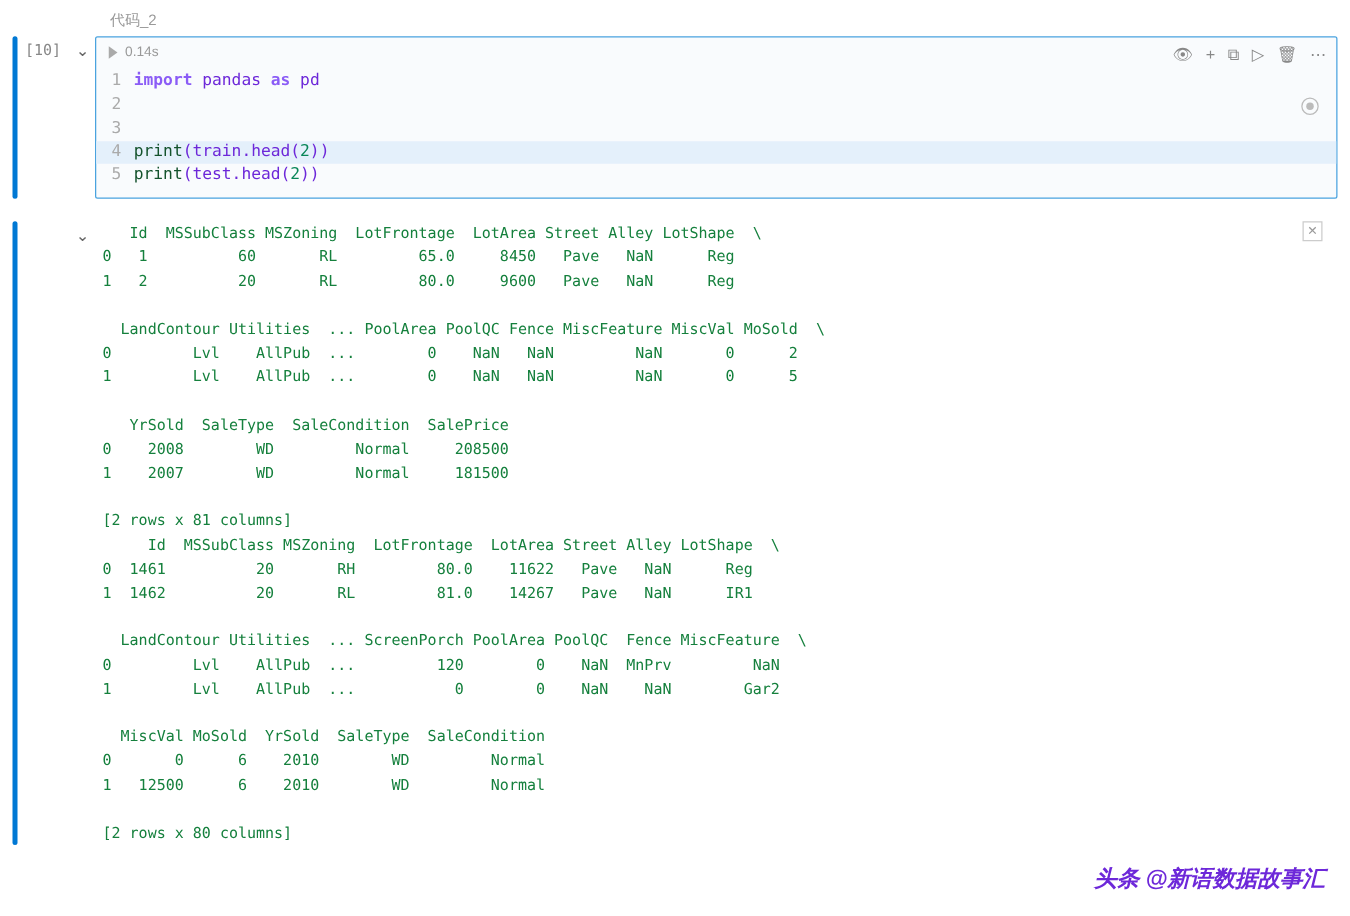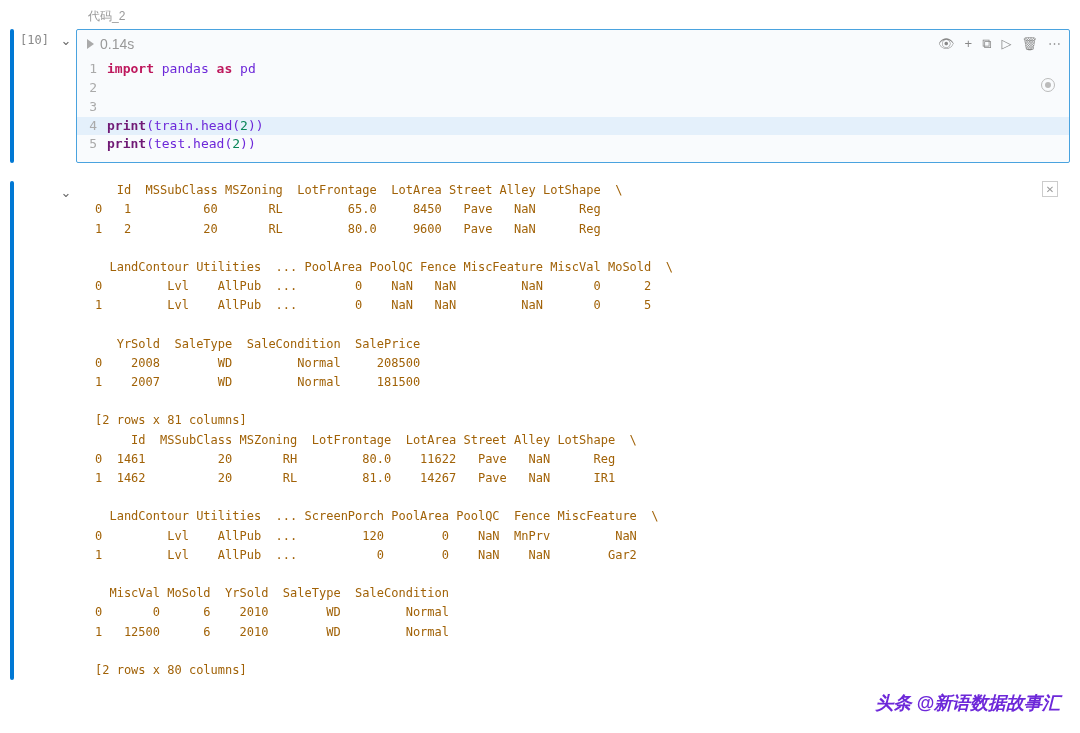--- a/index.html
+++ b/index.html
@@ -6,34 +6,34 @@
   body { font-family: -apple-system, "Segoe UI", sans-serif; font-size: 13px; color: #333; background: #fff; width: 1080px; }
   .notebook { padding: 8px 10px; }
   .cell-label { color: #999; font-size: 12px; padding-left: 78px; margin-bottom: 4px; }
   .cell-row { display: flex; align-items: flex-start; }
   .left-bar { width: 4px; background: #0078d4; border-radius: 2px; align-self: stretch; margin-right: 6px; }
   .exec-count { width: 36px; text-align: left; color: #888; font-family: Consolas, monospace; font-size: 12px; padding-top: 4px; }
   .chevron { width: 20px; text-align: center; color: #666; cursor: pointer; padding-top: 4px; }
   .code-cell { flex: 1; border: 1px solid #4aa3df; background: #f9fbfd; border-radius: 2px; position: relative; }
   .toolbar { position: absolute; right: 8px; top: 6px; display: flex; gap: 10px; color: #888; }
   .toolbar span { cursor: pointer; }
-  .run-status { display: flex; align-items: center; gap: 6px; color: #999; font-size: 14px; padding: 6px 10px; }
+  .run-status { display: flex; align-items: center; gap: 6px; color: #999; font-size: 11px; padding: 6px 10px; }
   .play-tri { width: 0; height: 0; border-left: 7px solid #aaa; border-top: 5px solid transparent; border-bottom: 5px solid transparent; }
   .code-lines { padding: 2px 0 8px 0; }
   .code-line { display: flex; font-family: Consolas, monospace; font-size: 13px; line-height: 1.45; }
   .code-line.hl { background: #e4f0fb; }
   .ln { width: 30px; text-align: right; color: #aaa; padding-right: 10px; user-select: none; }
   .code { white-space: pre; }
-  .kw { color: #be185d; font-weight: bold; }
+  .kw { color: #8b5cf6; font-weight: bold; }
   .nm { color: #6d28d9; }
   .str { color: #a31515; }
   .num { color: #098658; }
-  .py-builtin { color: #701a75; font-weight: bold; }
+  .py-builtin { color: #14532d; }
   .output-row { display: flex; align-items: flex-start; margin-top: 18px; position: relative; }
-  .output-text { flex: 1; font-family: Consolas, monospace; font-size: 12px; color: #a16207; white-space: pre; line-height: 1.6; padding-left: 6px; overflow-x: auto; margin-left: 13px; }
+  .output-text { flex: 1; font-family: Consolas, monospace; font-size: 12px; color: #15803d; white-space: pre; line-height: 1.6; padding-left: 6px; overflow-x: auto; }
   .close-out { position: absolute; right: 12px; top: 0; border: 1px solid #ccc; color: #999; width: 16px; height: 16px; font-size: 10px; display: flex; align-items: center; justify-content: center; cursor: pointer; }
   .indicator { position: absolute; right: 14px; top: 48px; width: 14px; height: 14px; border: 1px solid #bbb; border-radius: 50%; }
   .indicator::after { content: ""; position: absolute; left: 3px; top: 3px; width: 6px; height: 6px; border-radius: 50%; background: #bbb; }
   .watermark { position: fixed; right: 20px; bottom: 18px; color: #6d28d9; font-weight: bold; font-style: italic; font-size: 18px; text-shadow: 1px 1px 2px #fff; font-family: "Microsoft YaHei", sans-serif; }
 </style>
 </head>
 <body>
 
 <div class="notebook">
   <div class="cell-label">代码_2</div>

